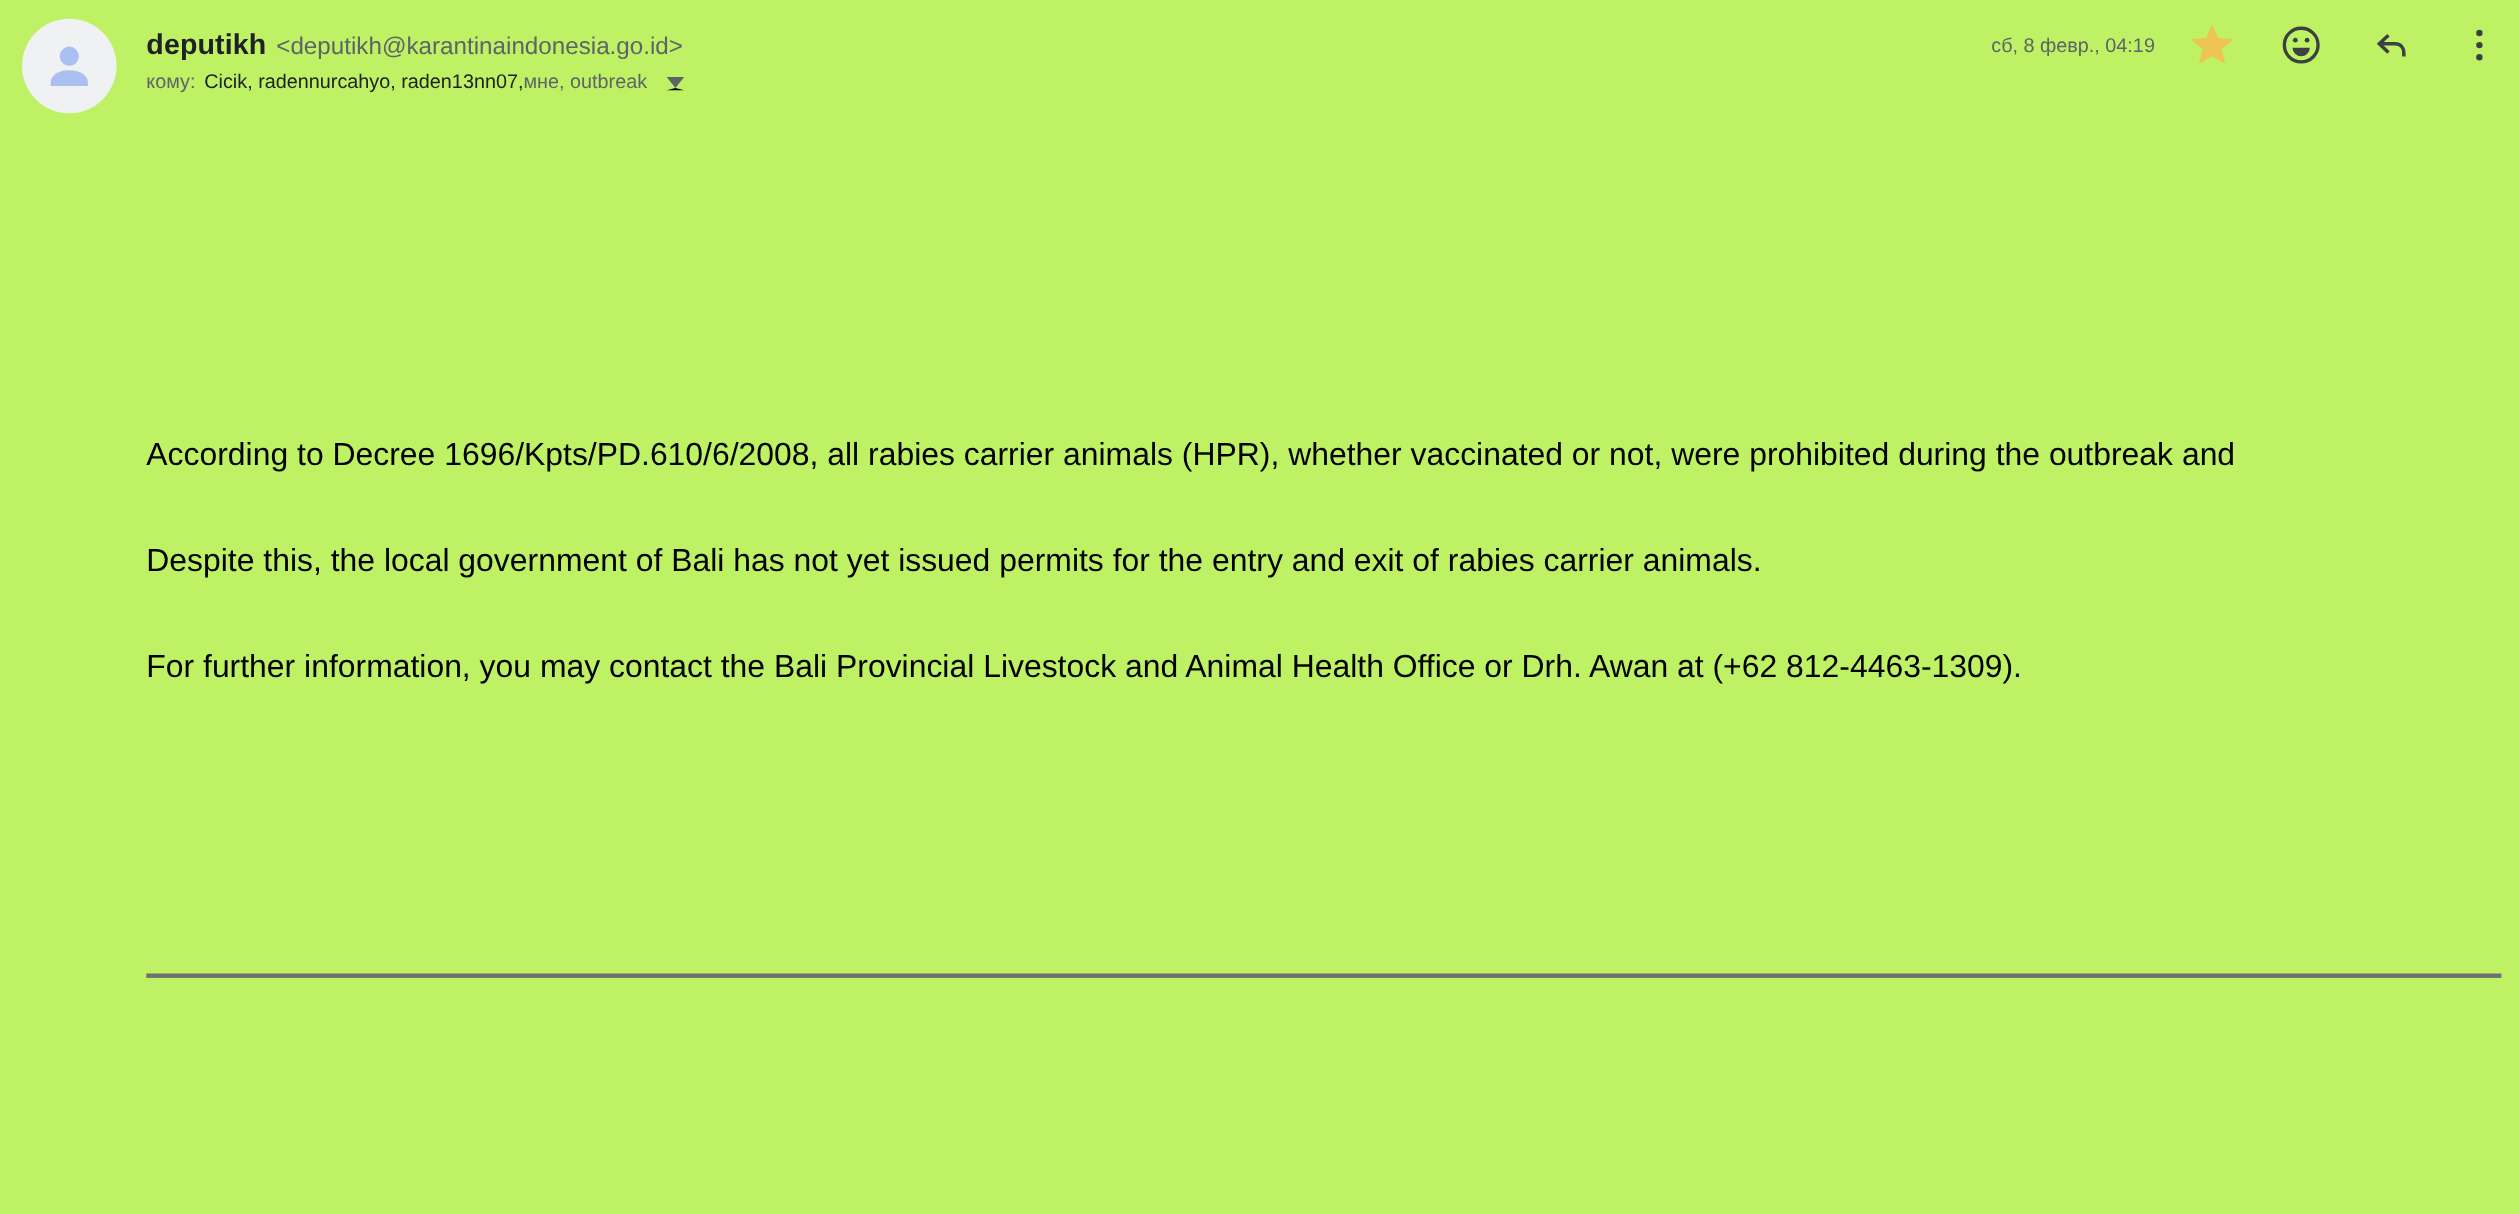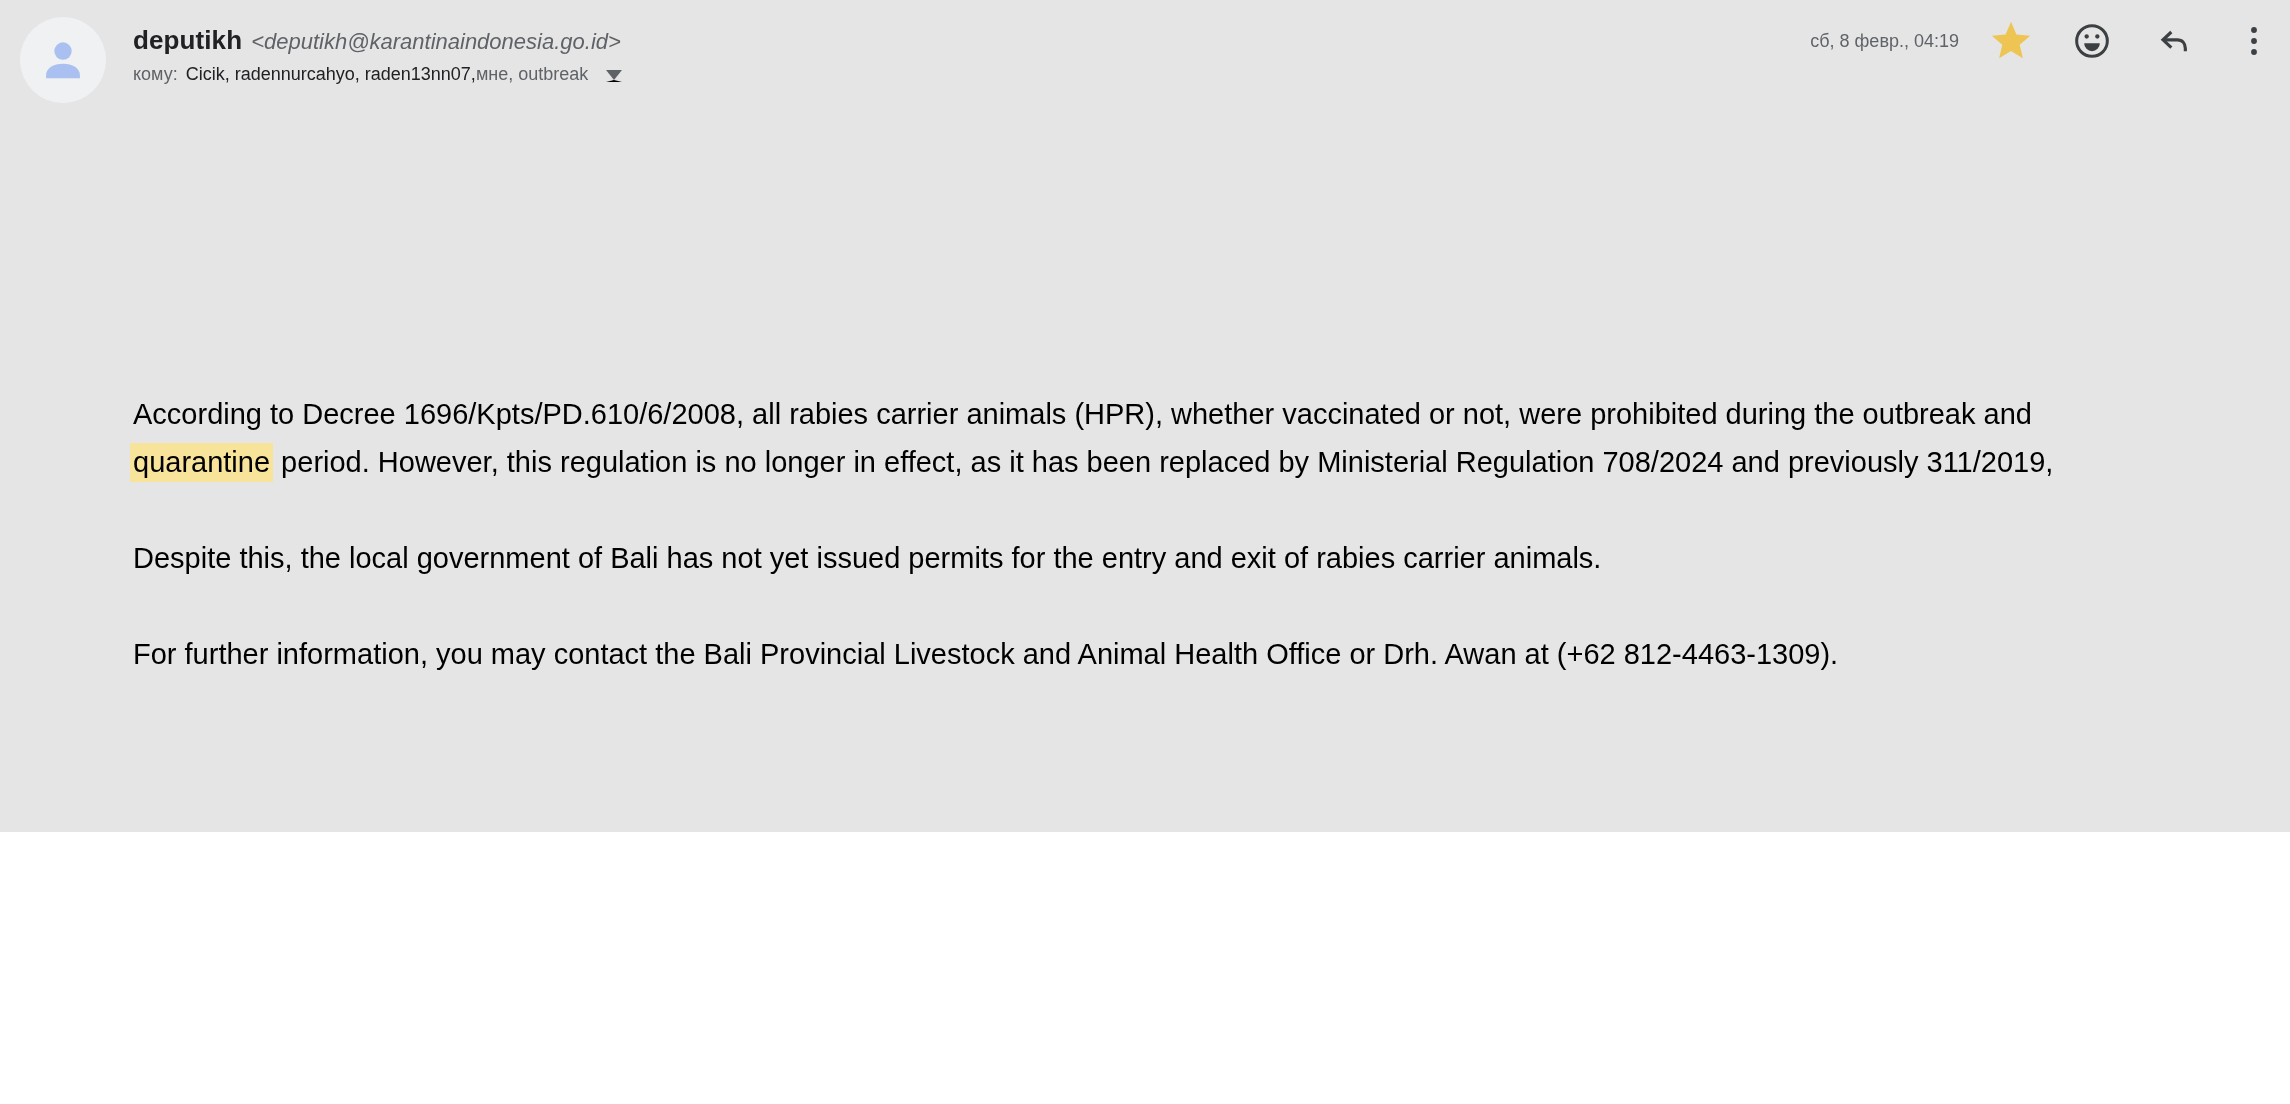--- a/index.html
+++ b/index.html
@@ -4,22 +4,22 @@
 <style>
   html, body {
     margin: 0;
     padding: 0;
     background: #ffffff;
     font-family: "Liberation Sans", sans-serif;
   }
   .screen {
     position: relative;
     width: 2290px;
-    height: 832px;
-    background: #e5e5e5;
+    height: 1104px;
+    background: #bef264;
     overflow: hidden;
   }
 
   
   .avatar {
     position: absolute;
     left: 20px;
     top: 17px;
     width: 86px;
     height: 86px;
@@ -45,21 +45,20 @@
   .sender-name {
     font-size: 26px;
     font-weight: 700;
     color: #202124;
     letter-spacing: 0.1px;
   }
   .sender-email {
     font-size: 22px;
     color: #5f6368;
     margin-left: 9px;
-    font-style: italic;
   }
   .recipients-line {
     margin-top: 3px;
     display: flex;
     align-items: center;
     white-space: nowrap;
     font-size: 18px;
     line-height: 30px;
   }
   .to-label { color: #5f6368; margin-right: 8px; }
@@ -200,21 +199,20 @@
           <circle cx="12" cy="12" r="1.75" fill="#3c4043"></circle>
           <circle cx="12" cy="18.6" r="1.75" fill="#3c4043"></circle>
         </svg>
       </span>
     </button>
   </div>
 
   <div class="message-body">
     <div class="para">
       <div class="line">According to Decree 1696/Kpts/PD.610/6/2008, all rabies carrier animals (HPR), whether vaccinated or not, were prohibited during the outbreak and</div>
-      <div class="line"><span class="hl">quarantine</span><span> period. However, this regulation is no longer in effect, as it has been replaced by Ministerial Regulation 708/2024 and previously 311/2019,</span></div>
     </div>
     <div class="para">
       <div class="line">Despite this, the local government of Bali has not yet issued permits for the entry and exit of rabies carrier animals.</div>
     </div>
     <div class="para">
       <div class="line">For further information, you may contact the Bali Provincial Livestock and Animal Health Office or Drh. Awan at (+62 812-4463-1309).</div>
     </div>
   </div>
 
   <div class="divider"></div>

